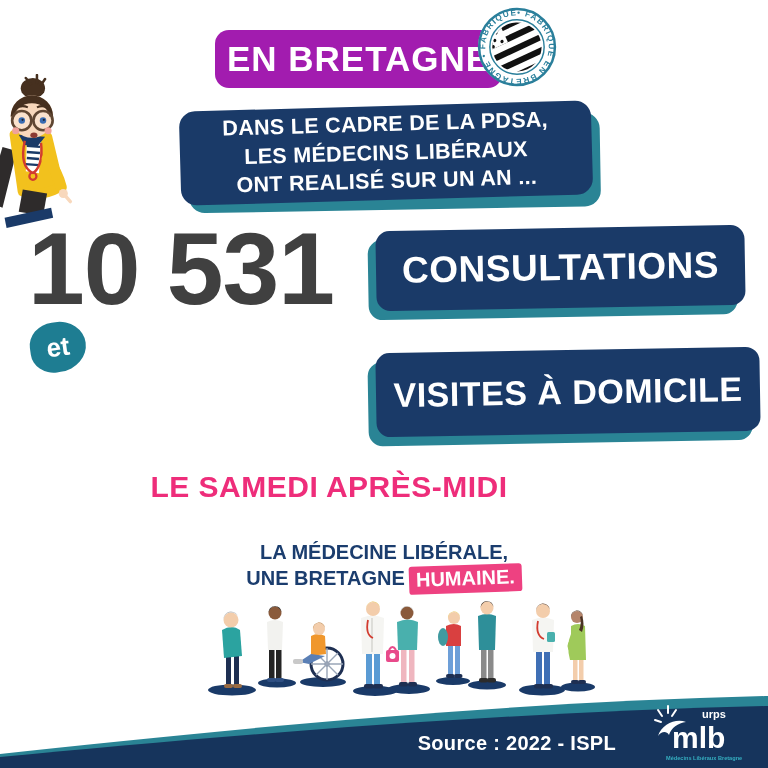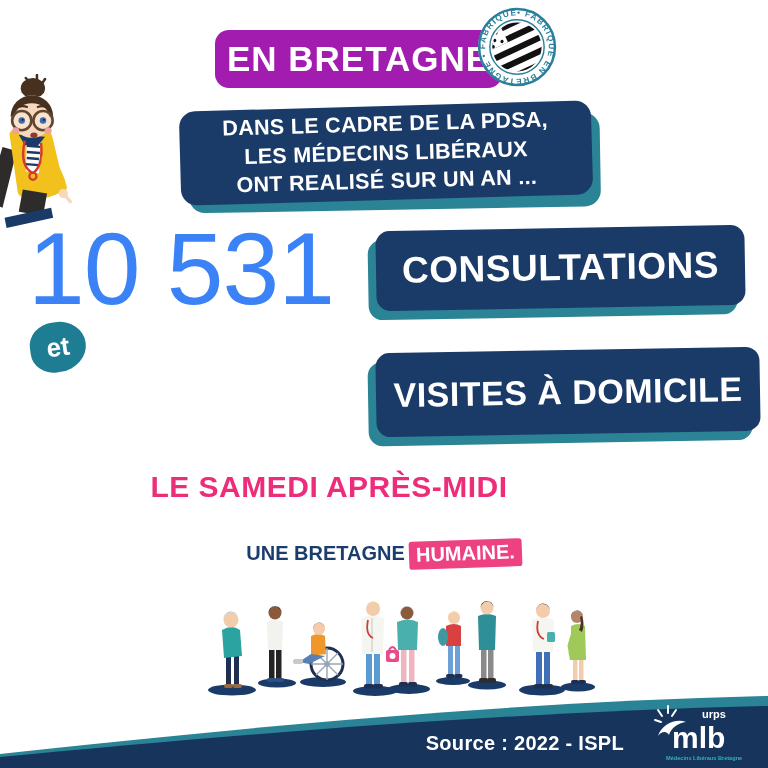--- a/index.html
+++ b/index.html
@@ -27,21 +27,21 @@
   }
   .intro-box .face{
     position:absolute; inset:0; background:#1a3a68; border-radius:16px;
     display:flex; flex-direction:column; align-items:center; justify-content:center;
     color:#fff; font-weight:800; font-size:21.5px; line-height:1.32; letter-spacing:.3px;
     text-align:center;
   }
 
   
   .stat-value{
-    position:absolute; color:#3b82f6; font-weight:400; font-size:102px;
+    position:absolute; color:#404040; font-weight:700; font-size:102px;
     letter-spacing:-1px; line-height:1;
   }
   .stat-value.v1{ left:28px; top:218px; }
   .stat-value.v2{ left:52px; top:330px; }
   .stat-label{
     position:absolute; transform:rotate(-1deg);
   }
   .stat-label .shadow{
     position:absolute; left:-8px; top:9px; width:100%; height:100%;
     background:#2a8495; border-radius:14px;
@@ -76,21 +76,21 @@
     display:inline-block; background:#ee4181; color:#fff; padding:1px 7px 2px;
     border-radius:3px; transform:rotate(-2deg); margin-left:4px;
   }
 
   
   .people{ position:absolute; left:185px; top:590px; width:410px; height:108px; }
 
   
   .footer-wave{ position:absolute; left:0; top:688px; width:768px; height:80px; }
   .source-text{
-    position:absolute; right:144px; top:732px; color:#fff; font-weight:800;
+    position:absolute; right:152px; top:732px; color:#fff; font-weight:800;
     font-size:20px; letter-spacing:.3px;
   }
   .logo{ position:absolute; left:646px; top:702px; width:104px; height:64px; }
 
   
   .mascot{ position:absolute; left:-8px; top:74px; width:98px; height:162px; }
 </style>
 </head>
 <body>
 
@@ -175,20 +175,21 @@
 
   <div class="et-badge">et</div>
   <div class="stat-label l2">
     <div class="shadow"></div>
     <div class="face">VISITES À DOMICILE</div>
   </div>
 
   <div class="subtitle">LE SAMEDI APRÈS-MIDI</div>
 
   <div class="tagline">
+    <div>LA MÉDECINE LIBÉRALE,</div>
     <div>
       <span>UNE BRETAGNE</span><span class="hl">HUMAINE.</span>
     </div>
   </div>
 
   <svg class="people" viewBox="0 0 410 108">
 
     <ellipse cx="47" cy="100" rx="24" ry="5.5" fill="#1a3a68"></ellipse>
     <ellipse cx="92" cy="93" rx="19" ry="4.5" fill="#1a3a68"></ellipse>
     <ellipse cx="138" cy="92" rx="23" ry="5" fill="#1a3a68"></ellipse>

